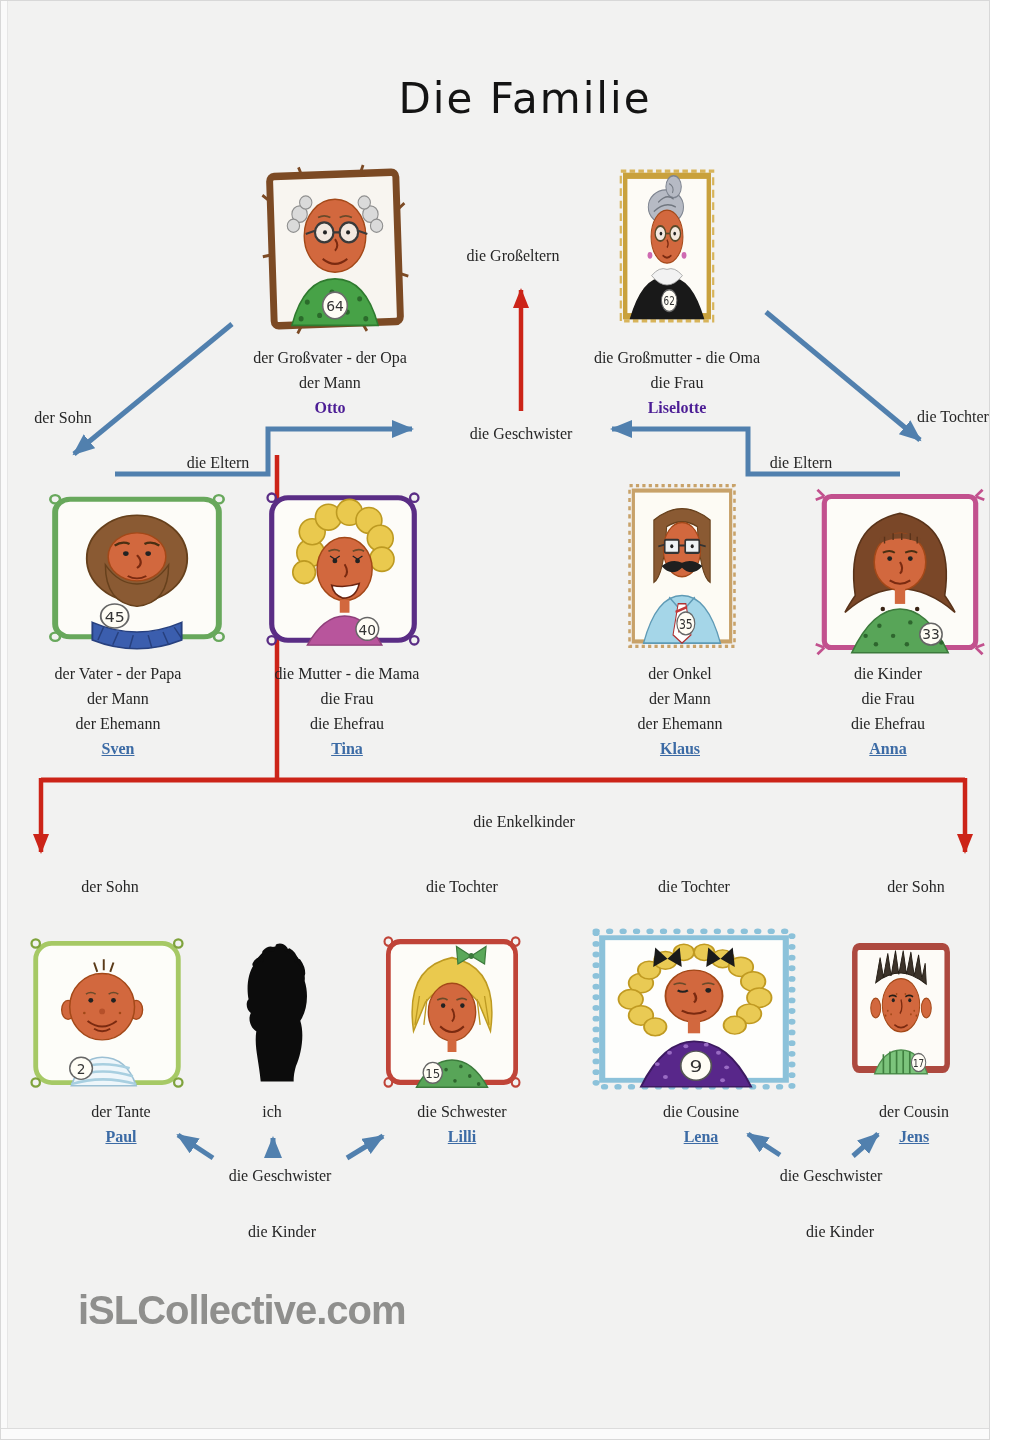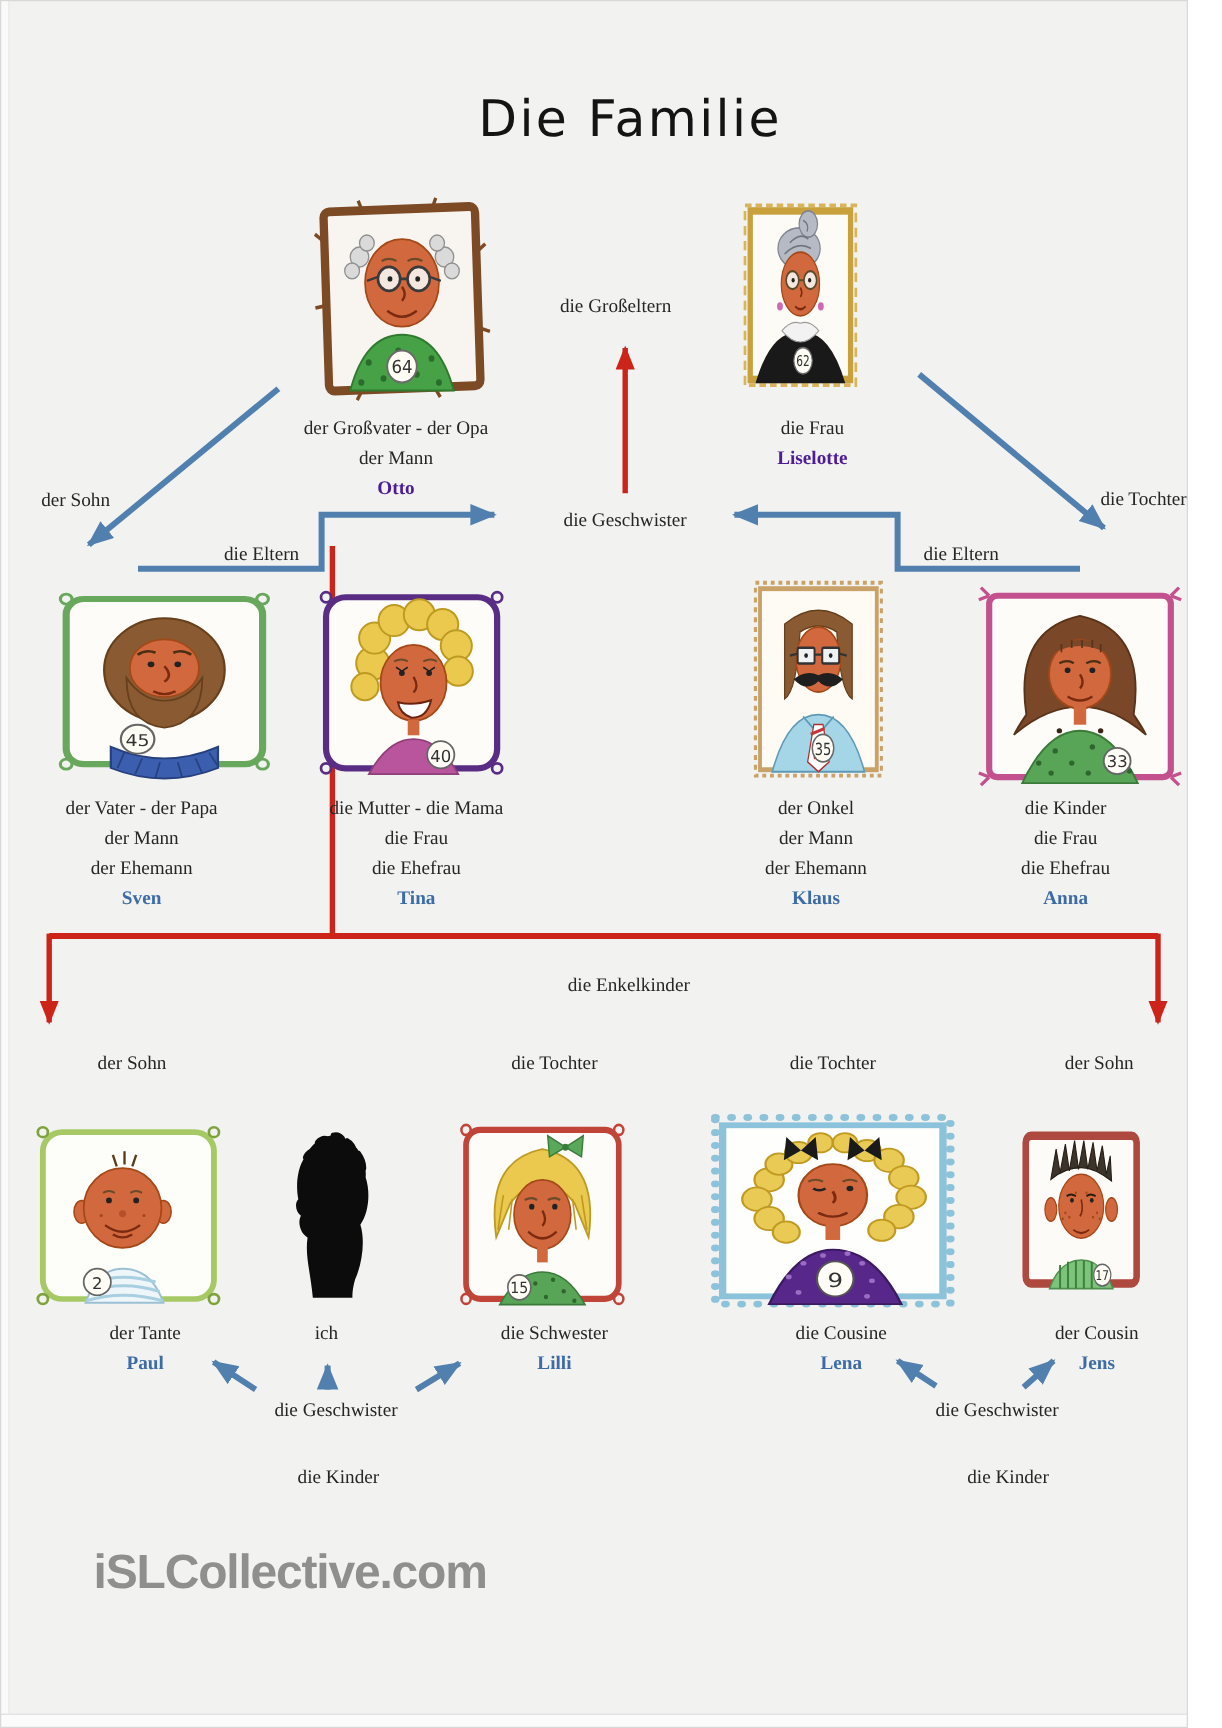--- a/index.html
+++ b/index.html
@@ -5,21 +5,21 @@
   html,body{margin:0;padding:0;background:#ffffff;}
   .canvas{position:relative;width:990px;height:1440px;background:#f2f2f1;overflow:hidden;
           font-family:"Liberation Serif",serif;color:#262626;}
   .page-border{position:absolute;inset:0;border:1px solid #d8d8d8;pointer-events:none;}
   .edge-left{position:absolute;left:0;top:0;width:7px;height:1440px;background:#fafafa;border-right:1px solid #e6e6e6;}
   .edge-bottom{position:absolute;left:0;top:1428px;width:1018px;height:12px;background:#fbfbfb;border-top:1px solid #dcdcdc;}
   .title{position:absolute;font-family:"DejaVu Sans",sans-serif;font-size:42px;letter-spacing:2px;
          color:#141414;text-align:center;white-space:nowrap;}
   .lbl{position:absolute;font-size:16px;line-height:25px;text-align:center;white-space:nowrap;}
   .red-name{color:#4c1d95;font-weight:bold;}
-  .blue-name{color:#3c6ba5;font-weight:bold;}
+  .blue-name{color:#3c6ba5;font-weight:bold;text-decoration:underline;}
   .brand{position:absolute;font-family:"Liberation Sans",sans-serif;font-weight:bold;font-size:40px;
          color:#8f8f8d;letter-spacing:-1px;white-space:nowrap;}
   .watermark{position:absolute;font-family:"Liberation Sans",sans-serif;font-size:9px;color:#cccccc;}
   svg{position:absolute;overflow:visible;}
   .overlay{left:0;top:0;}
 </style>
 </head>
 <body>
 
 <div class="canvas">
@@ -354,20 +354,21 @@
   <div class="lbl" style="left:741px;top:1163px;width:180px;">die Geschwister</div>
   <div class="lbl" style="left:202px;top:1219px;width:160px;">die Kinder</div>
   <div class="lbl" style="left:760px;top:1219px;width:160px;">die Kinder</div>
 
   <div class="lbl" style="left:170px;top:345px;width:320px;">
     <div>der Großvater - der Opa</div>
     <div>der Mann</div>
     <div class="red-name">Otto</div>
   </div>
   <div class="lbl" style="left:517px;top:345px;width:320px;">
+    <div>die Großmutter - die Oma</div>
     <div>die Frau</div>
     <div class="red-name">Liselotte</div>
   </div>
   <div class="lbl" style="left:8px;top:661px;width:220px;">
     <div>der Vater - der Papa</div>
     <div>der Mann</div>
     <div>der Ehemann</div>
     <div class="blue-name">Sven</div>
   </div>
   <div class="lbl" style="left:237px;top:661px;width:220px;">

